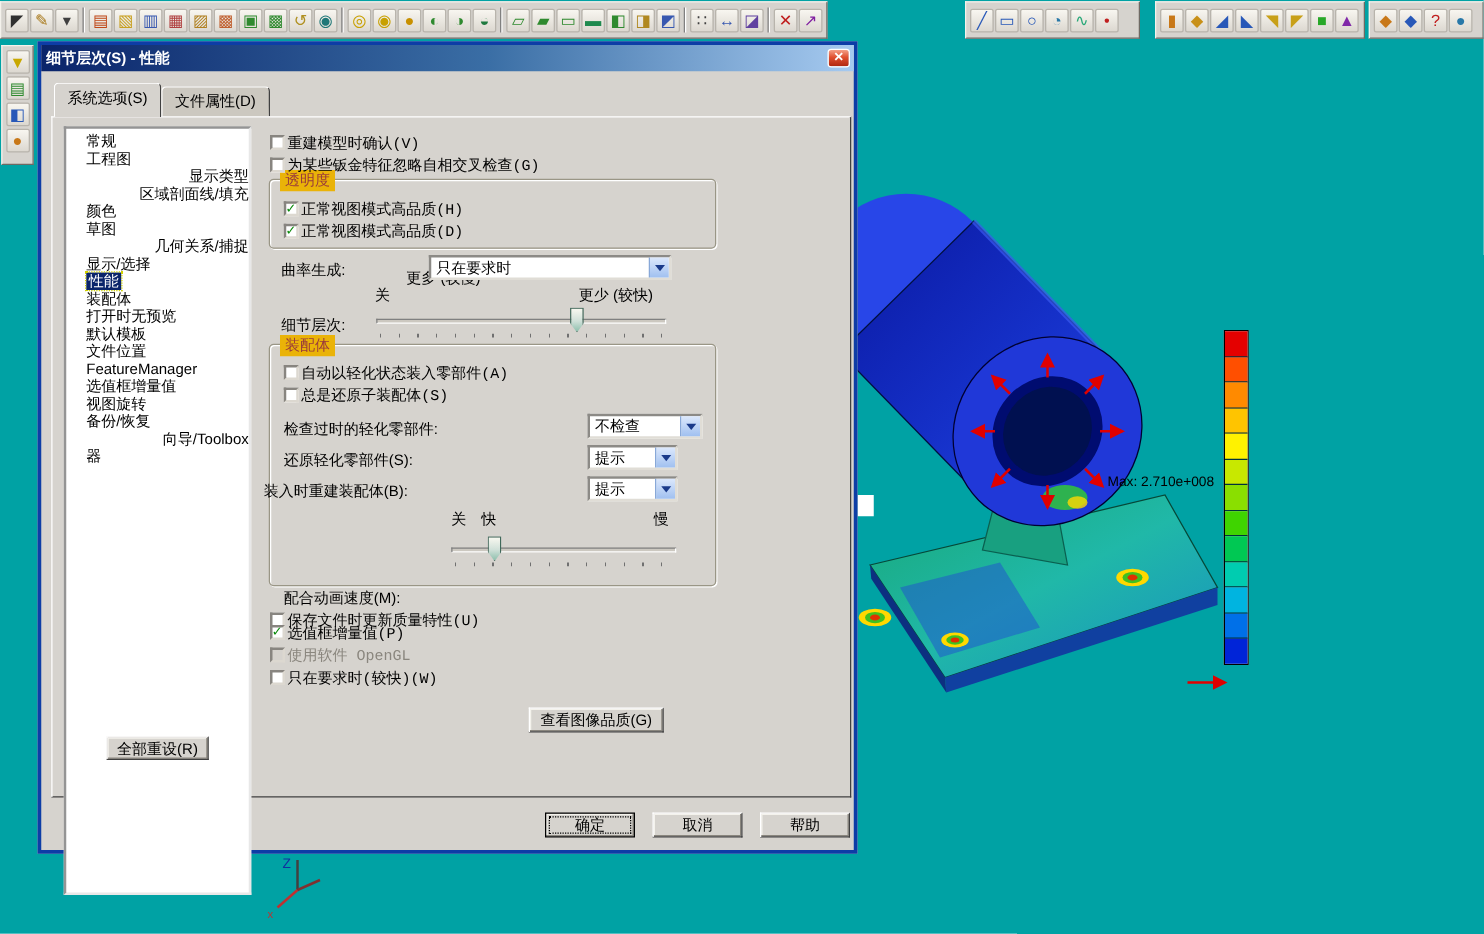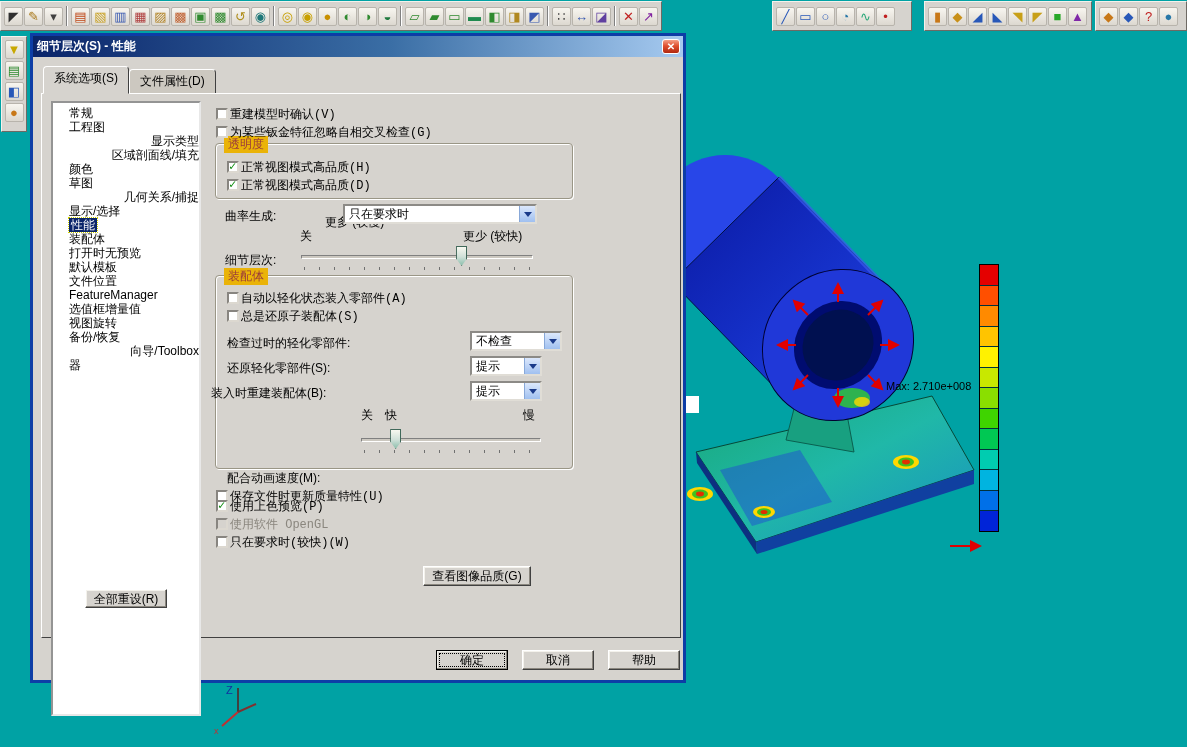--- a/index.html
+++ b/index.html
@@ -358,21 +358,21 @@
       <div class="ticks"></div>
       <div class="thumb" style="left: 19%;"></div>
     </div>
 
     <label class="cbrow" style="left:183px; top:425px;margin-top:28px;">
       <span class="cb"></span>
       <span>保存文件时更新质量特性(U)</span>
     </label>
     <label class="cbrow" style="left:183px; top:463px;">
       <span class="cb checked"></span>
-      <span>使用上色预览(P)</span>
+      <span>选值框增量值(P)</span>
     </label>
     <label class="cbrow disabled" style="left:183px; top:481px;">
       <span class="cb"></span>
       <span>使用软件 OpenGL</span>
     </label>
     <label class="cbrow" style="left:183px; top:499px;">
       <span class="cb"></span>
       <span>只在要求时(较快)(W)</span>
     </label>
 

